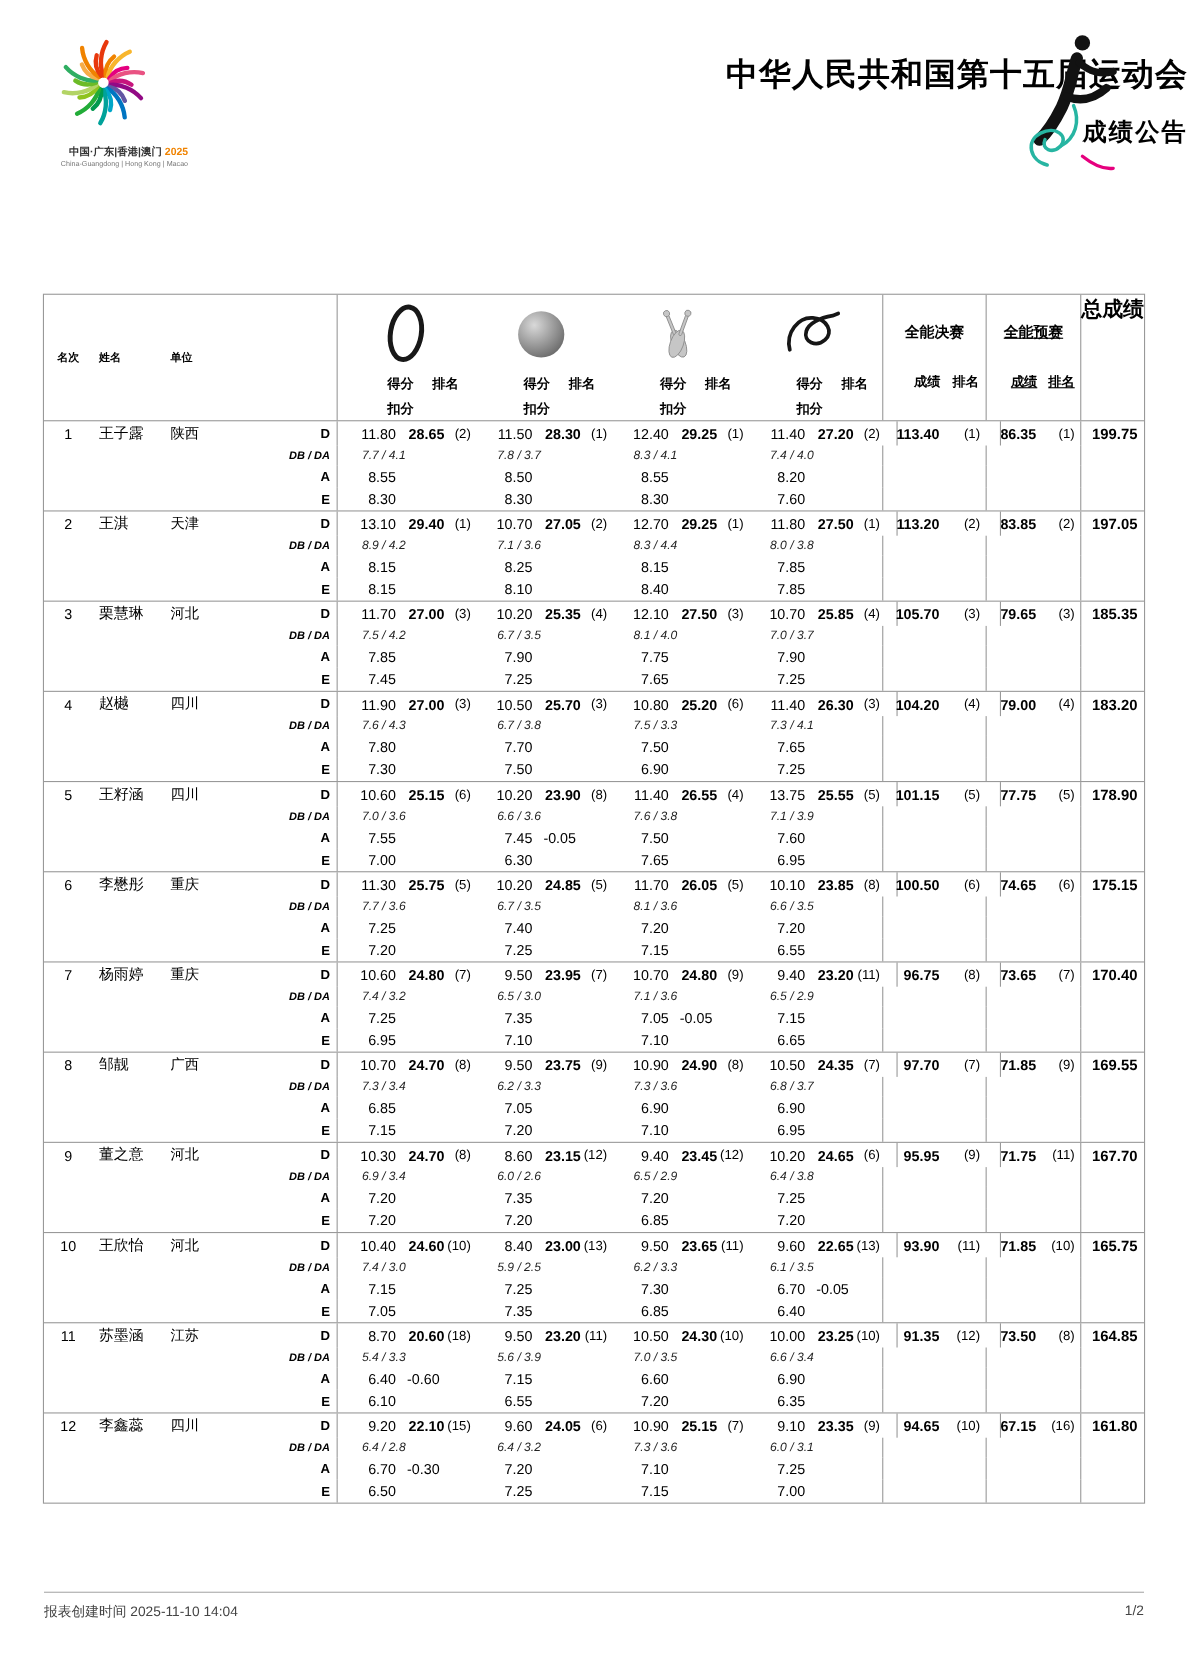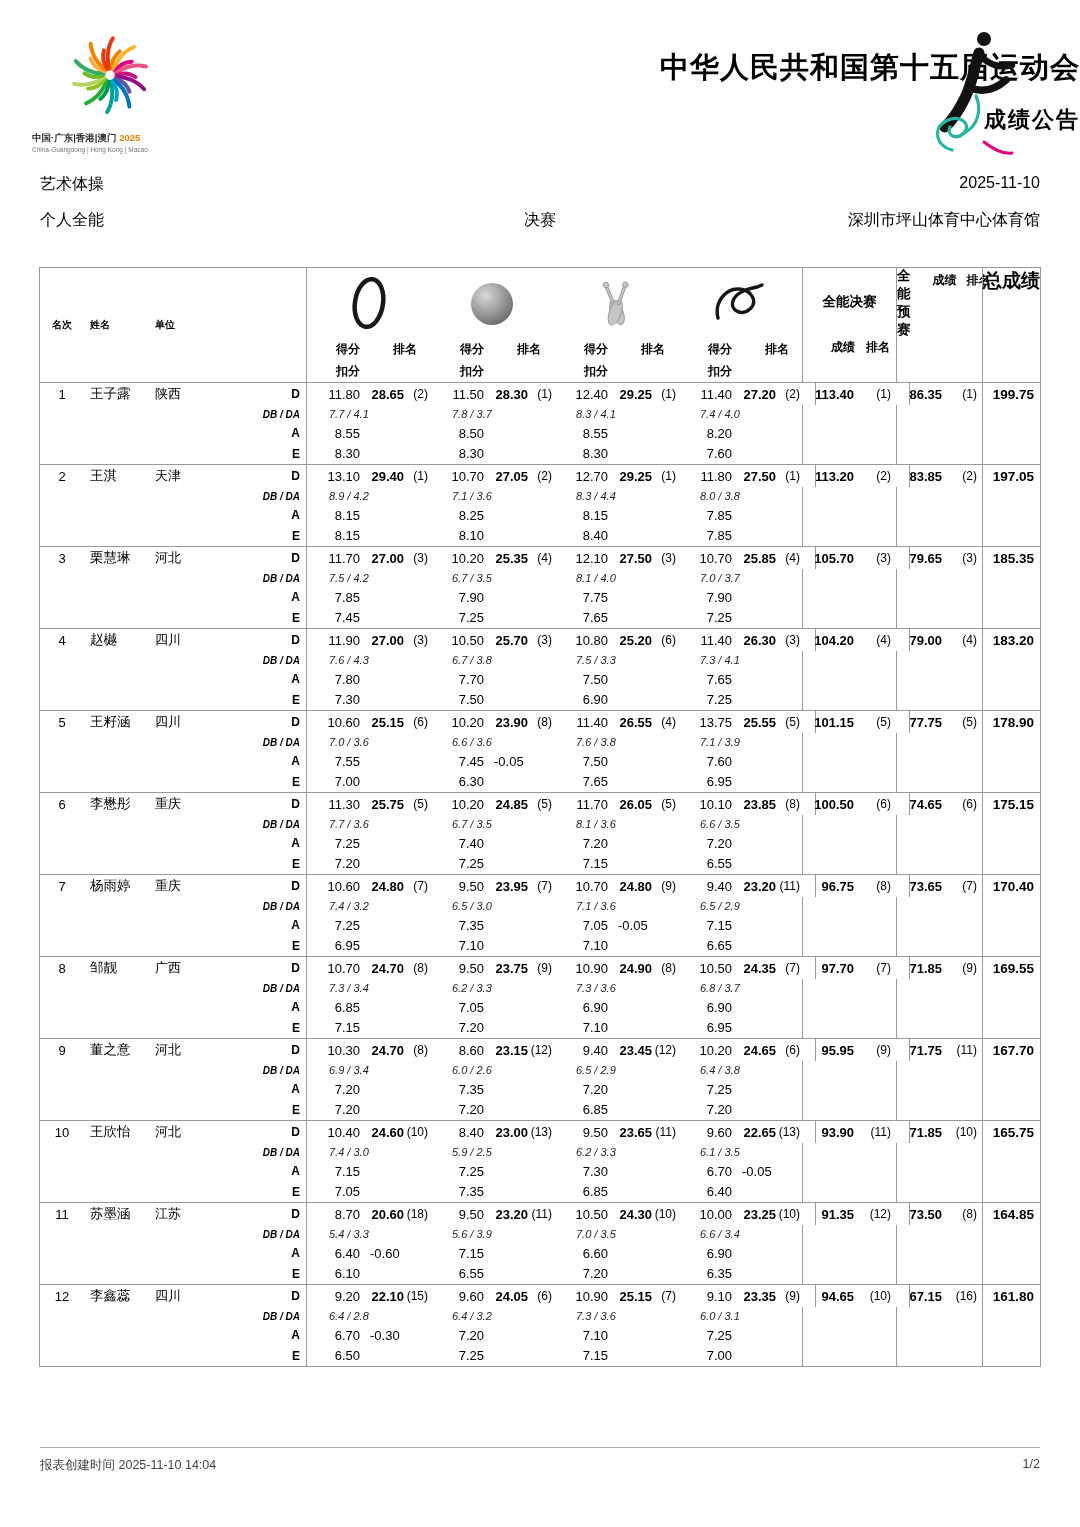--- a/index.html
+++ b/index.html
@@ -2,21 +2,21 @@
 <html><head>
 <meta charset="utf-8">
 <style>
   :root{ --line:#999; --ink:#000; }
   *{ box-sizing:border-box; margin:0; padding:0; }
   html,body{ background:#fff; }
   body{ font-family:"Liberation Sans","DejaVu Sans",sans-serif; color:var(--ink); }
   .page{ position:relative; width:1080px; height:1527px; background:#fff; margin:0 auto; overflow:hidden; }
 
   
-  .logo{ position:absolute; left:32px; top:26px; width:155px; text-align:left; }
+  .logo{ position:absolute; left:16px; top:26px; width:155px; text-align:right; }
   .logo svg{ display:block; margin:0 auto; }
   .logo-cap{ font-size:9.5px; font-weight:700; color:#333; margin-top:2px; white-space:nowrap; }
   .logo-cap .yr{ color:#f08300; }
   .logo-cap-en{ font-size:6.5px; color:#777; margin-top:1px; white-space:nowrap; }
   .title-wrap{ position:absolute; left:0; right:0; top:48px; text-align:right;margin-left:36px; }
   .title-cn{ font-size:29px; font-weight:700; letter-spacing:1px; }
   .title-en{ font-size:15px; font-weight:700; margin-top:7px; }
   .bulletin{ font-size:22px; font-weight:700; margin-top:17px; letter-spacing:2px; }
   .pictogram{ position:absolute; right:64px; top:26px; }
 
@@ -29,25 +29,25 @@
 
   
   .results-table{ position:absolute; left:39px; top:267px; width:1002px; border:1px solid var(--line); }
   .thead{ display:flex; height:115px; border-bottom:1px solid var(--line); }
   .th-left{ width:266px; display:flex; align-items:center; font-weight:700; font-size:10px; }
   .th-rank{ width:44px; text-align:center; }
   .th-name{ width:66px; padding-left:6px; }
   .th-unit{ width:70px; padding-left:5px; }
   .th-app{ width:124px; display:flex; flex-direction:column; }
   .th-icon{ height:70px; display:flex; align-items:center; justify-content:center; }
-  .th-sub{ height:24px; display:flex; align-items:center; justify-content:flex-end; gap:28px; padding-right:8px; font-weight:700; font-size:12px; }
+  .th-sub{ height:24px; display:flex; align-items:center; justify-content:flex-end; gap:12px; padding-right:8px; font-weight:700; font-size:12px; }
   .th-sub.k2{ height:21px; }
   .th-sub .w34{ width:34px; text-align:center; }
   .th-final{ width:94px; display:flex; flex-direction:column; }
-  .th-prelim{ width:86px; display:flex; flex-direction:row; }
+  .th-prelim{ width:86px; display:flex; flex-direction:column;text-decoration:underline; }
   .th-cap{ height:70px; display:flex; align-items:center; justify-content:center; font-weight:700; font-size:13.5px; }
   .th-grid{ height:24px; display:grid; align-items:center; font-weight:700; font-size:12px; }
   .th-final .th-grid{ grid-template-columns:56px 38px; }
   .th-prelim .th-grid{ grid-template-columns:50px 36px; }
   .th-grid .g1{ text-align:right; padding-right:4px; }
   .th-grid .g2{ text-align:center; }
   .th-total{ width:58px; display:flex; align-items:flex-start; justify-content:center; font-weight:700; font-size:19px; text-align:center; }
   .bl{ border-left:1px solid var(--line); }
 
   .block{ border-bottom:1px solid var(--line); }
@@ -121,31 +121,20 @@
         <path d="M55,27 C50,42 49,55 41,72 C36,82 30,93 21,101" stroke="#121212" stroke-width="11" stroke-linecap="round"></path>
         <path d="M57,31 C68,40 77,42 88,39" stroke="#121212" stroke-width="6.5" stroke-linecap="round"></path>
         <path d="M46,62 C60,67 72,63 82,54" stroke="#121212" stroke-width="7.5" stroke-linecap="round"></path>
         <path d="M28,124 C12,120 8,102 22,95 C36,88 48,98 40,107 C33,114 22,110 26,101" stroke="#27b5a2" stroke-width="3.2" stroke-linecap="round"></path>
         <path d="M40,107 C54,100 58,84 52,70" stroke="#27b5a2" stroke-width="3.2" stroke-linecap="round"></path>
         <path d="M60,116 C70,124 80,128 88,127" stroke="#e6007e" stroke-width="3" stroke-linecap="round"></path>
       </g>
     </svg>
   </div>
 
-  <div class="meta">
-    <div class="meta-1">
-      <span>艺术体操</span>
-      <span>2025-11-10</span>
-    </div>
-    <div class="meta-2">
-      <span class="m-left">个人全能</span>
-      <span class="m-center">决赛</span>
-      <span class="m-right">深圳市坪山体育中心体育馆</span>
-    </div>
-  </div>
 
   <div class="results-table">
     <div class="thead">
       <div class="th-left">
         <span class="th-rank">名次</span>
         <span class="th-name">姓名</span>
         <span class="th-unit">单位</span>
       </div>
 
       <div class="th-app bl">

